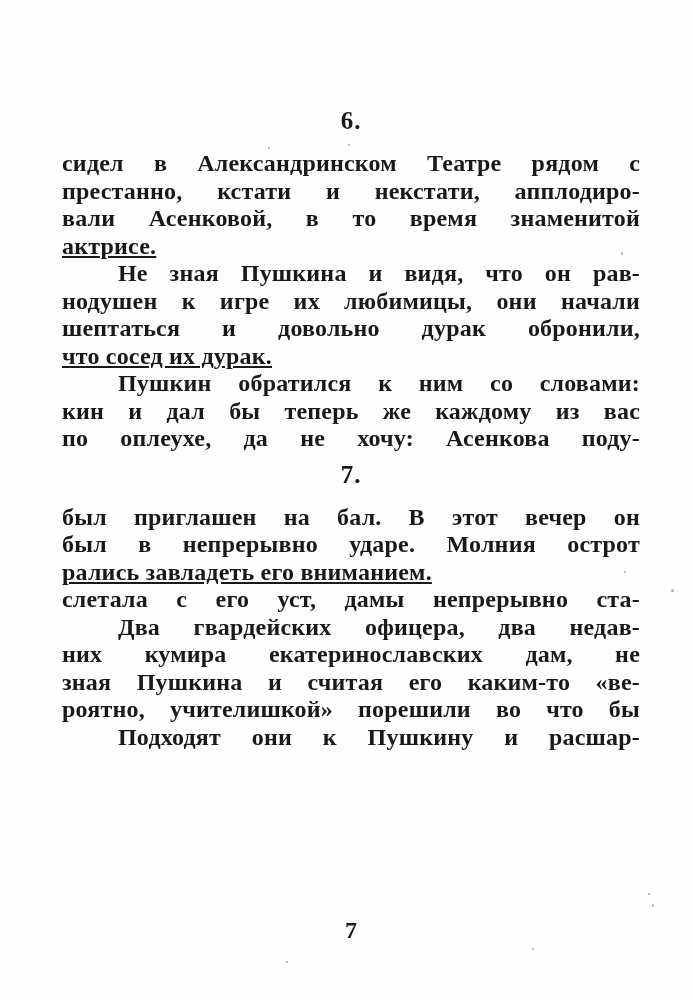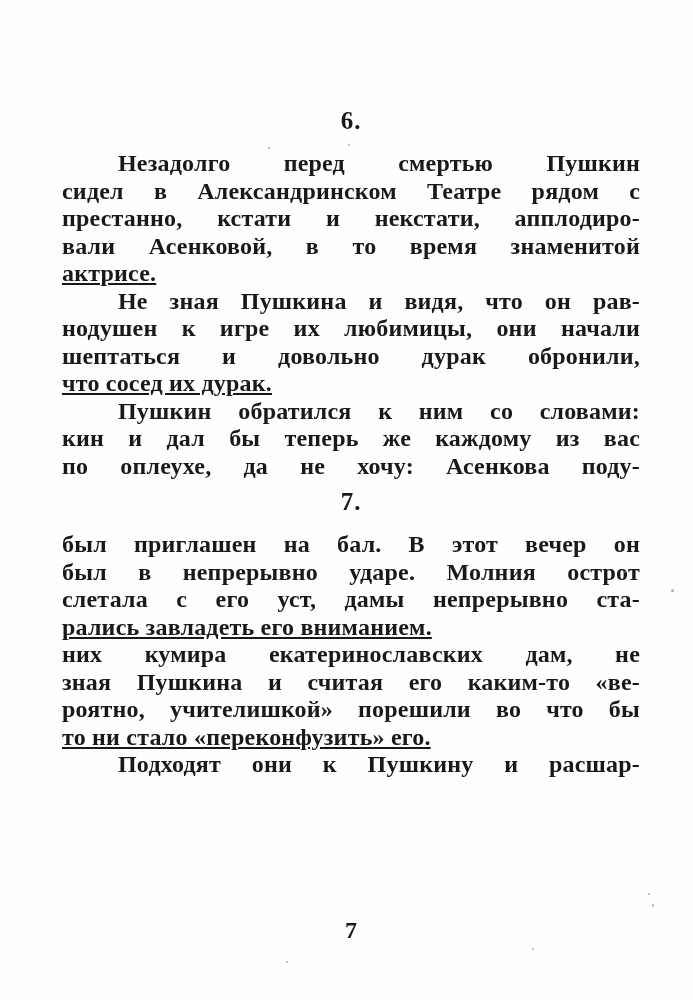--- a/index.html
+++ b/index.html
@@ -88,21 +88,20 @@
 <body>
 
 <div class="scan-page">
 
   <div class="content">
 
     <div class="section">
       <div class="section-heading">6.</div>
 
       <div class="paragraph">
-        <div class="line indent">Незадолго перед смертью Пушкин</div>
         <div class="line">сидел в Александринском Театре рядом с</div>
         <div class="line">престанно, кстати и некстати, апплодиро-</div>
         <div class="line">вали Асенковой, в то время знаменитой</div>
         <div class="line endleft">актрисе.</div>
       </div>
 
       <div class="paragraph">
         <div class="line indent">Не зная Пушкина и видя, что он рав-</div>
         <div class="line">нодушен к игре их любимицы, они начали</div>
         <div class="line">шептаться и довольно дурак обронили,</div>
@@ -118,29 +117,29 @@
         <div class="line">по оплеухе, да не хочу:  Асенкова поду-</div>
       </div>
     </div>
 
     <div class="section">
       <div class="section-heading">7.</div>
 
       <div class="paragraph">
         <div class="line">был приглашен на бал. В этот вечер он</div>
         <div class="line">был в непрерывно ударе.  Молния  острот</div>
+        <div class="line endleft">рались завладеть его вниманием.</div>
         <div class="line">слетала с его уст, дамы непрерывно ста-</div>
-        <div class="line endleft">рались завладеть его вниманием.</div>
       </div>
 
       <div class="paragraph">
+        <div class="line indent">Два гвардейских офицера, два недав-</div>
         <div class="line">них кумира  екатеринославских  дам, не</div>
         <div class="line">зная Пушкина и считая его каким-то «ве-</div>
         <div class="line">роятно, учителишкой» порешили во что бы</div>
-        <div class="line endleft">то ни стало «переконфузить» его.</div>
       </div>
 
       <div class="paragraph">
         <div class="line indent">Подходят они к  Пушкину и  расшар-</div>
       </div>
     </div>
 
   </div>
 
   <div class="page-number">7</div>

